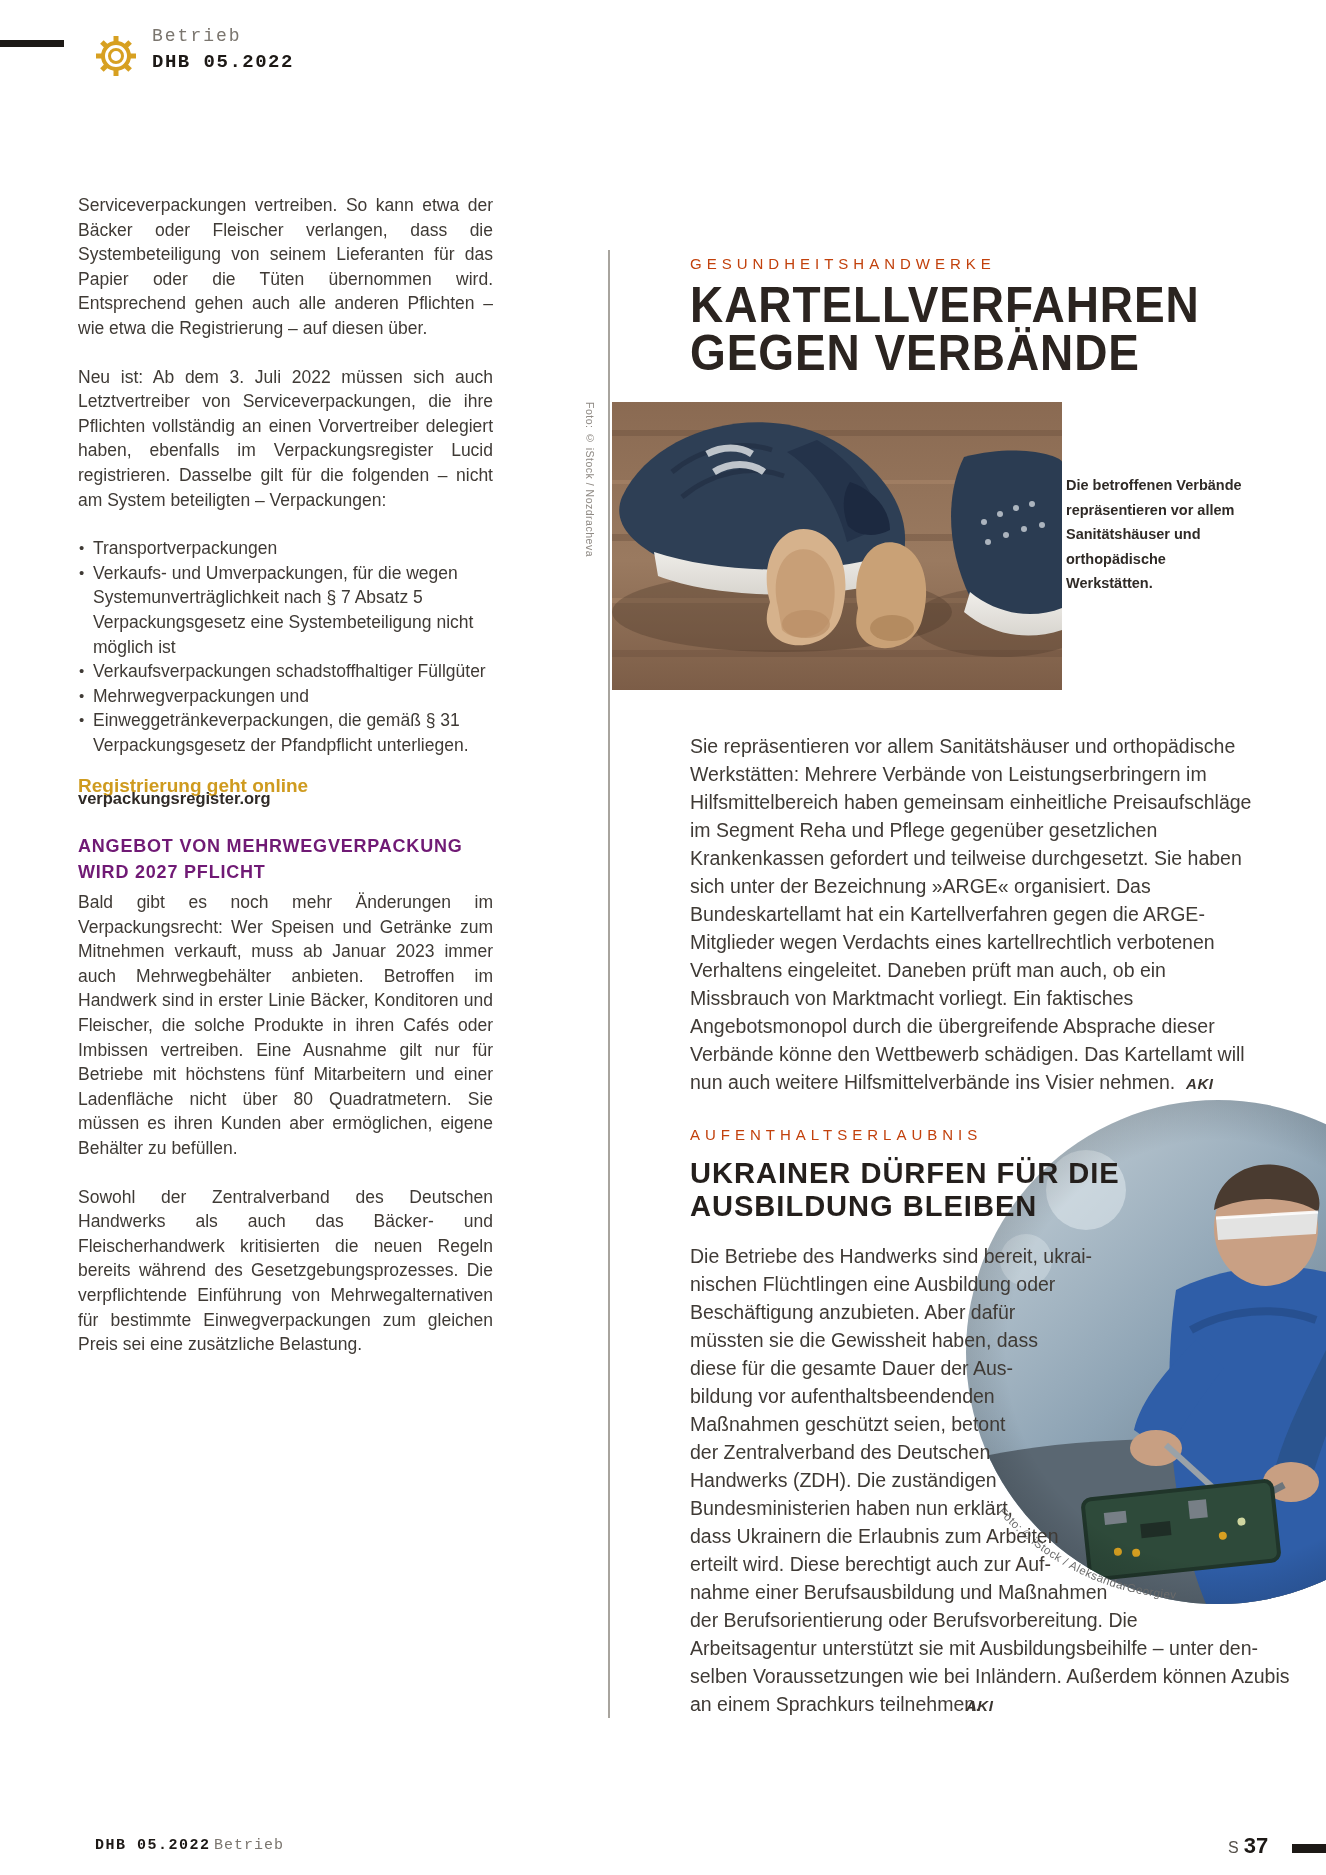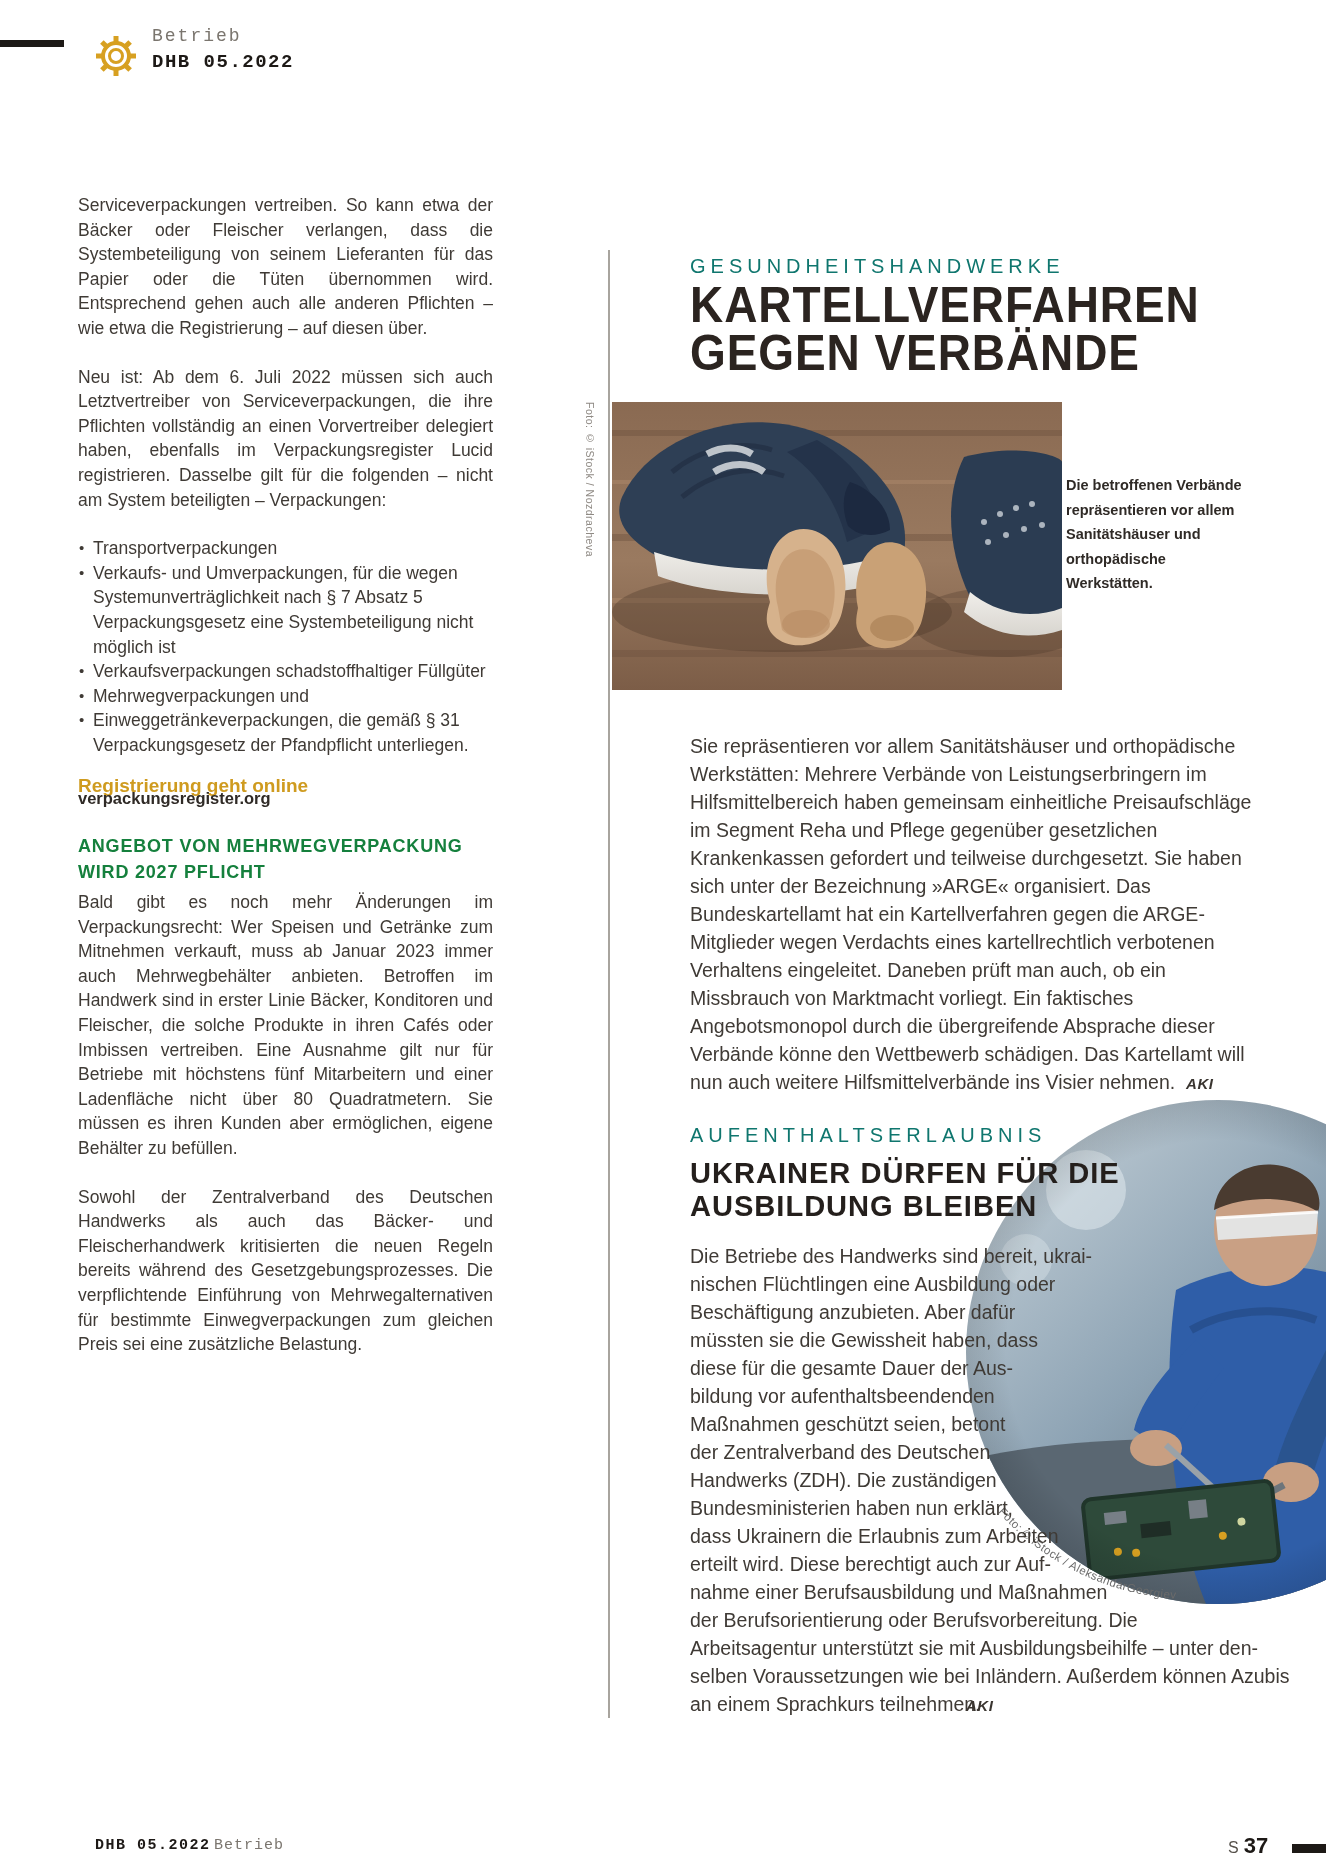--- a/index.html
+++ b/index.html
@@ -17,26 +17,26 @@
   .header-section{font-size:18px;letter-spacing:2px;color:#7a756e;font-family:"Liberation Mono","DejaVu Sans Mono",monospace;}
   .header-issue{font-size:19px;font-weight:bold;letter-spacing:1.5px;color:#1d1916;margin-top:5px;font-family:"Liberation Mono","DejaVu Sans Mono",monospace;}
   
   .left-col{position:absolute;left:78px;top:193px;width:428px;font-size:17.5px;line-height:24.6px;}
   .left-col p{margin:0 13px 24px 0;text-align:justify;}
   .bullets{margin:0 0 16px 0;}
   .bullet-item{position:relative;padding-left:15px;text-align:left;}
   .bullet-item::before{content:"•";position:absolute;left:1px;top:0;font-size:15px;}
   .gold-head{color:#cf9b1f;font-weight:bold;font-size:19px;line-height:25px;margin:0 0 4px 0;}
   .link-line{font-weight:bold;font-size:16.5px;color:#2f2a26;margin:-16px 0 22px 0;}
-  .caps-head{font-weight:bold;font-size:18px;line-height:26px;letter-spacing:0.8px;color:#15803d;margin:0 0 5px 0;}
+  .caps-head{font-weight:bold;font-size:18px;line-height:26px;letter-spacing:0.8px;color:#701a75;margin:0 0 5px 0;}
   
   .divider{position:absolute;left:608px;top:250px;width:2px;height:1468px;background:#8b857e;opacity:.75;}
   
   .right-col{position:absolute;left:690px;top:255px;width:575px;height:1465px;}
-  .kicker{font-size:20px;letter-spacing:5px;color:#0f766e;}
+  .kicker{font-size:15px;letter-spacing:5px;color:#c2410c;}
   .kicker1{position:absolute;left:0;top:0;}
   .title1{position:absolute;left:0;top:26px;font-size:50px;line-height:48px;font-weight:600;
           letter-spacing:1px;color:#2b2420;transform:scaleX(.92);transform-origin:left top;white-space:nowrap;}
   .figure1{position:absolute;left:-78px;top:147px;width:450px;height:288px;overflow:hidden;}
   .photo-credit-v{position:absolute;left:-106px;top:147px;height:288px;display:flex;flex-direction:column;justify-content:flex-end;
           writing-mode:vertical-rl;font-size:10.5px;color:#8f8a84;letter-spacing:.5px;}
   .caption{position:absolute;left:376px;top:218px;width:180px;font-size:14.5px;font-weight:bold;line-height:24.5px;color:#2f2a26;}
   .body1{position:absolute;left:0;top:477px;width:575px;margin:0;font-size:19.5px;line-height:28px;}
   .author{font-weight:bold;font-style:italic;font-size:15px;color:#3a3530;letter-spacing:.5px;}
   .article2{position:absolute;left:0;top:867px;width:640px;}
@@ -84,21 +84,21 @@
       </svg>
     </div>
     <div class="header-text">
       <div class="header-section">Betrieb</div>
       <div class="header-issue">DHB 05.2022</div>
     </div>
   </div>
 
   <div class="left-col">
     <p>Serviceverpackungen vertreiben. So kann etwa der Bäcker oder Fleischer verlangen, dass die Systembeteiligung von seinem Lieferanten für das Papier oder die Tüten übernommen wird. Entsprechend gehen auch alle anderen Pflichten – wie etwa die Registrierung – auf diesen über.</p>
-    <p>Neu ist: Ab dem 6. Juli 2022 müssen sich auch Letztvertreiber von Serviceverpackungen, die ihre Pflichten vollständig an einen Vorvertreiber delegiert haben, ebenfalls im Verpackungsregister Lucid registrieren. Dasselbe gilt für die folgenden – nicht am System beteiligten – Verpackungen:</p>
+    <p>Neu ist: Ab dem 3. Juli 2022 müssen sich auch Letztvertreiber von Serviceverpackungen, die ihre Pflichten vollständig an einen Vorvertreiber delegiert haben, ebenfalls im Verpackungsregister Lucid registrieren. Dasselbe gilt für die folgenden – nicht am System beteiligten – Verpackungen:</p>
     <div class="bullets">
         <div class="bullet-item">Transportverpackungen</div>
         <div class="bullet-item">Verkaufs- und Umverpackungen, für die wegen Systemunverträglichkeit nach § 7 Absatz 5 Verpackungsgesetz eine Systembeteiligung nicht möglich ist</div>
         <div class="bullet-item">Verkaufsverpackungen schadstoffhaltiger Füllgüter</div>
         <div class="bullet-item">Mehrwegverpackungen und</div>
         <div class="bullet-item">Einweggetränkeverpackungen, die gemäß § 31 Verpackungsgesetz der Pfandpflicht unterliegen.</div>
       </div>
     <div class="gold-head">Registrierung geht online</div>
     <div class="link-line">verpackungsregister.org</div>
     <div class="caps-head">

